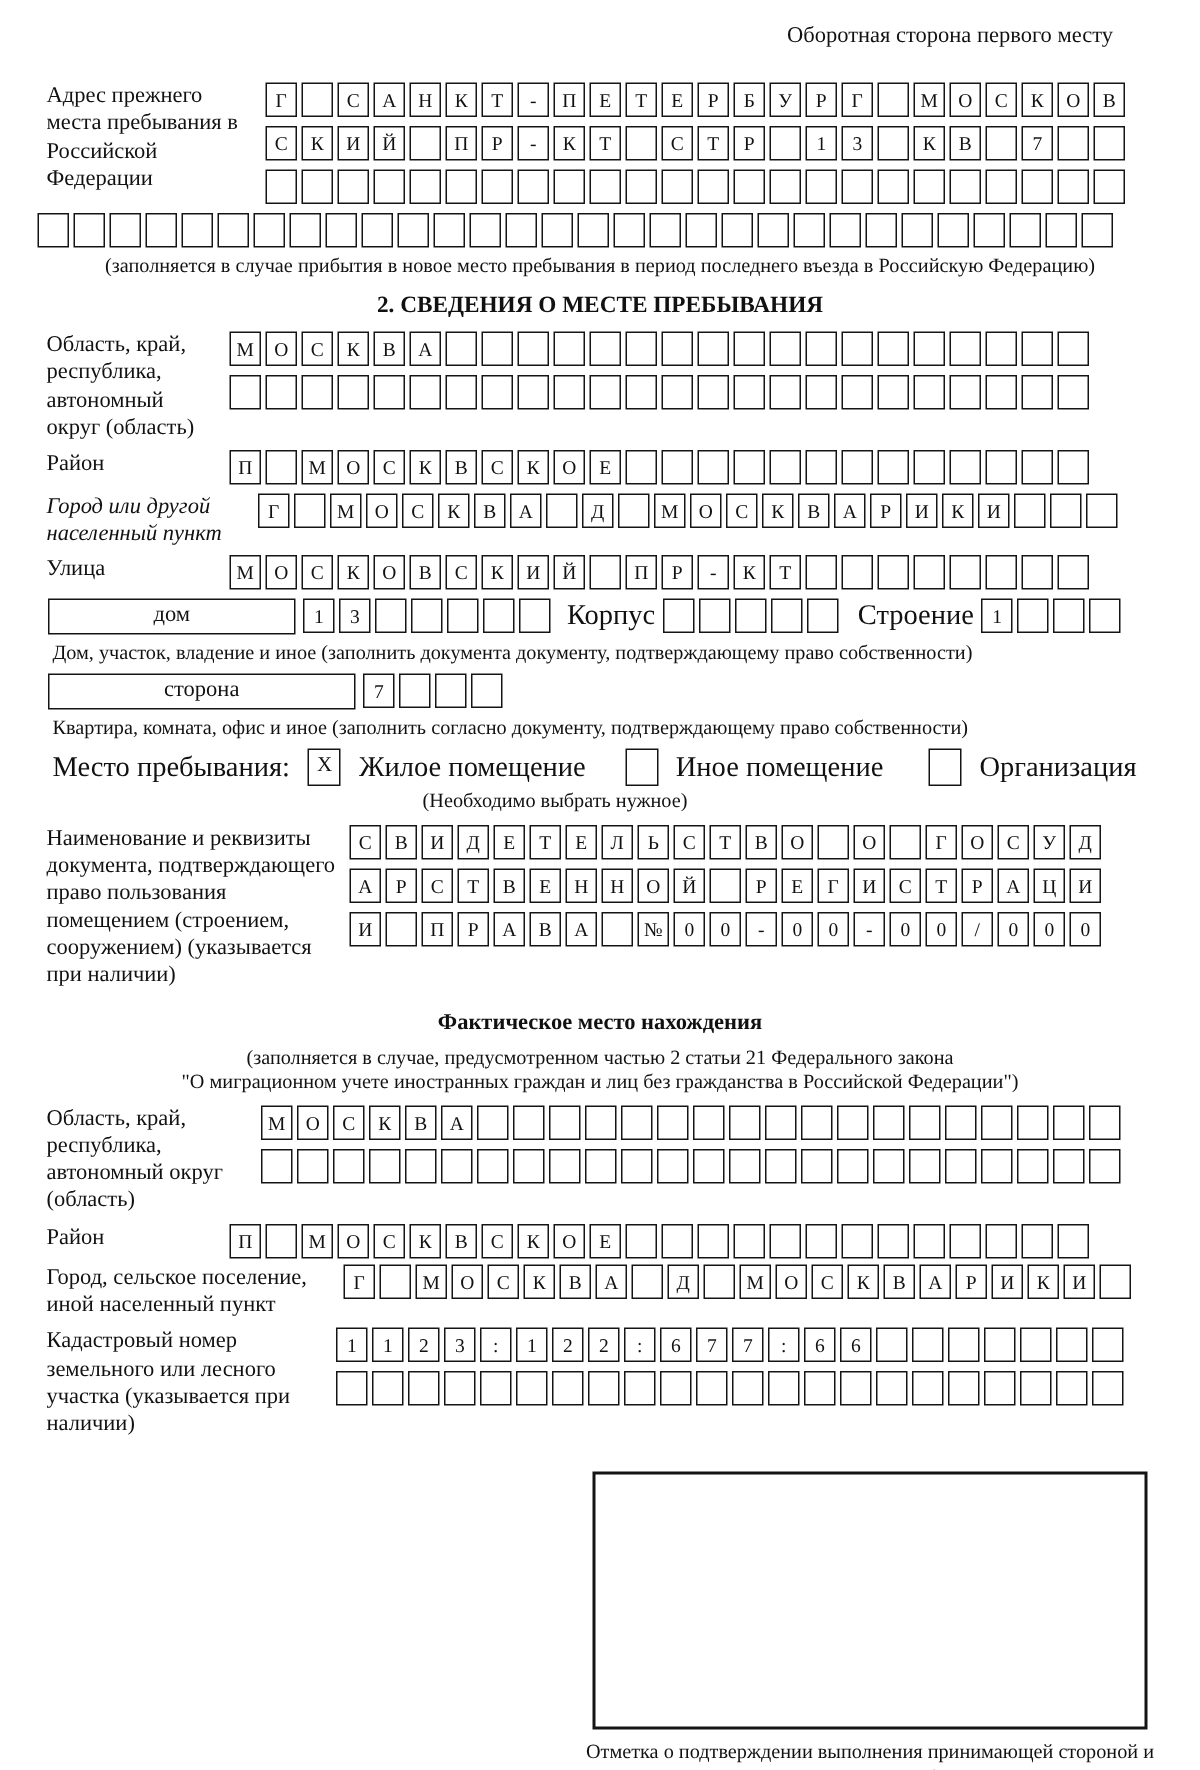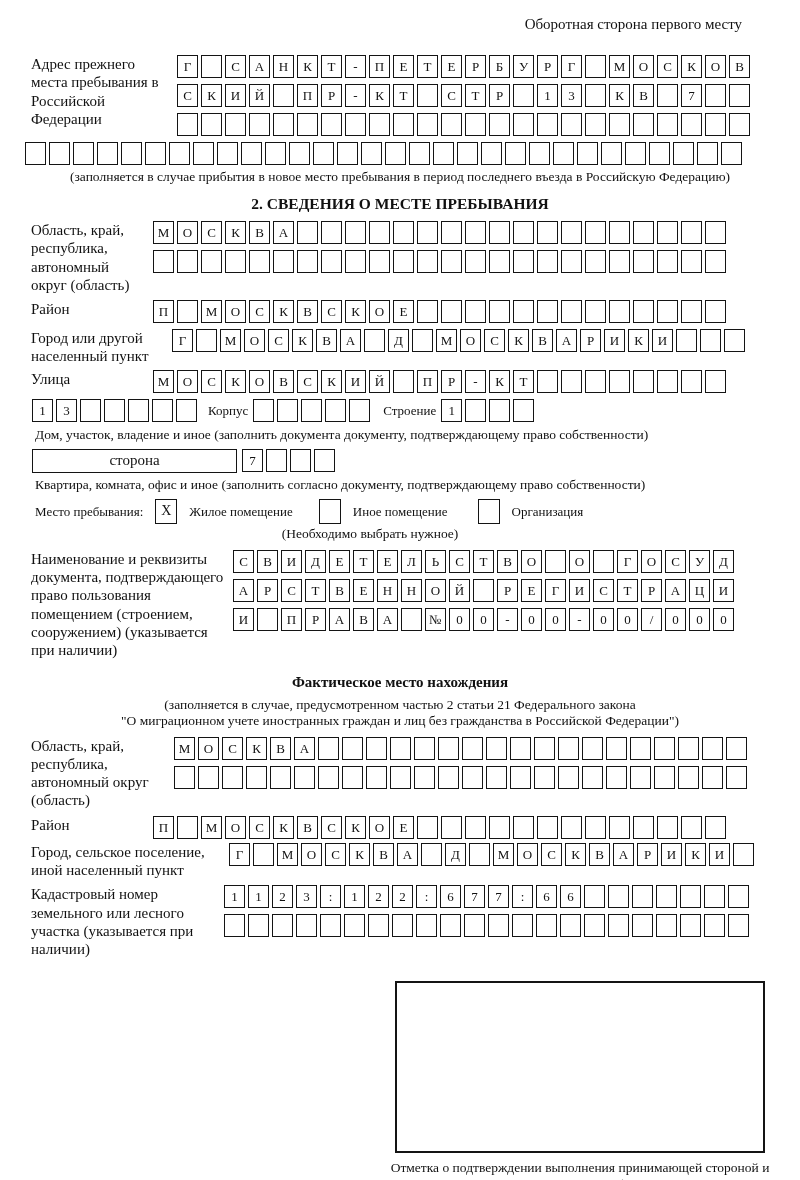--- a/index.html
+++ b/index.html
@@ -5,39 +5,39 @@
   html,body{margin:0;padding:0;background:#fff;}
   .page{
     width:800px;height:1180px;box-sizing:border-box;
     padding:16px 0 0 0;position:relative;overflow:hidden;
     font-family:"Liberation Serif","DejaVu Serif",serif;color:#111;background:#fff;
   }
   .hdr{ text-align:right; padding-right:58px; font-size:15px; margin-bottom:22px;}
   .row{display:flex;align-items:flex-start;}
   .block{display:flex;align-items:flex-start;margin-left:31px;}
   .label{font-size:15px;line-height:1.22;box-sizing:border-box;padding-right:6px;}
-  .w146{width:146px;} .w122{width:122px;} .w141{width:141px;} .w202{width:202px;}
+  .w146{width:146px;} .w122{width:122px;} .w141{width:141px;font-style:italic;} .w202{width:202px;}
   .w143{width:143px;} .w198{width:198px;} .w193{width:193px;}
   .rows{display:flex;flex-direction:column;gap:6px;}
   .grid{display:flex;gap:3px;}
   .cell{
     width:19px;height:21px;border:1.5px solid #141414;background:#fff;
     display:flex;align-items:center;justify-content:center;
     font-size:13px;line-height:1;flex:0 0 auto;
   }
   .cap{font-size:13.5px;}
   .cap-center{text-align:center;}
   .cap-left{margin-left:35px;}
   .h2{font-weight:bold;font-size:15.5px;text-align:center;margin:10px 0 8px 0;}
   .h3{font-weight:bold;font-size:15px;text-align:center;margin:14px 0 6px 0;}
   .namedbox{
     box-sizing:border-box;border:1.5px solid #141414;height:24px;
     display:flex;align-items:center;justify-content:center;font-size:15px;background:#fff;
   }
-  .inline-label{font-size:13px;line-height:24px;}
+  .inline-label{font-size:19px;line-height:24px;}
   .chk{
     width:20px;height:23px;border:1.5px solid #141414;background:#fff;
     display:flex;align-items:center;justify-content:center;font-size:14px;flex:0 0 auto;
   }
   .stamp-box{
     box-sizing:border-box;border:2px solid #141414;background:#fff;
     width:370px;height:172px;margin:22px 0 0 395px;
   }
   .stamp-cap{
     width:404px;margin:6px 0 0 378px;text-align:center;
@@ -313,20 +313,21 @@
         <div class="cell"></div>
         <div class="cell"></div>
         <div class="cell"></div>
         <div class="cell"></div>
         <div class="cell"></div>
         <div class="cell"></div>
       </div>
   </div>
 
   <div class="row mt6" style="margin-left:32px;gap:5px;">
+    <div class="namedbox" style="width:165px;">дом</div>
     <div class="grid">
         <div class="cell">1</div>
         <div class="cell">3</div>
         <div class="cell"></div>
         <div class="cell"></div>
         <div class="cell"></div>
         <div class="cell"></div>
         <div class="cell"></div>
       </div>
     <div class="inline-label" style="margin-left:6px;">Корпус</div>

